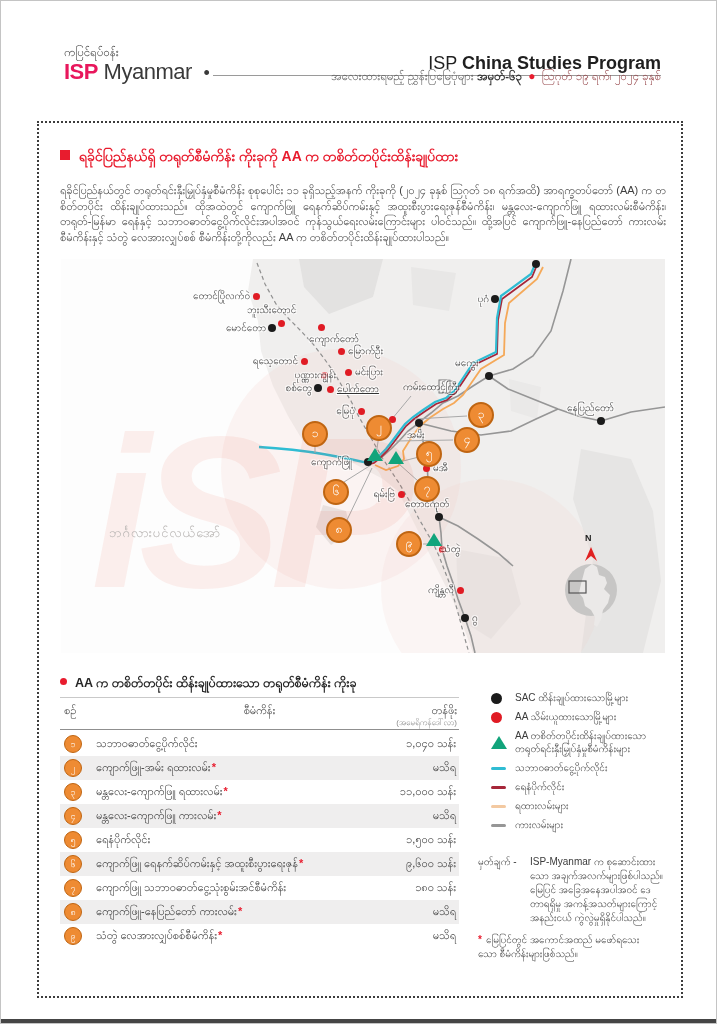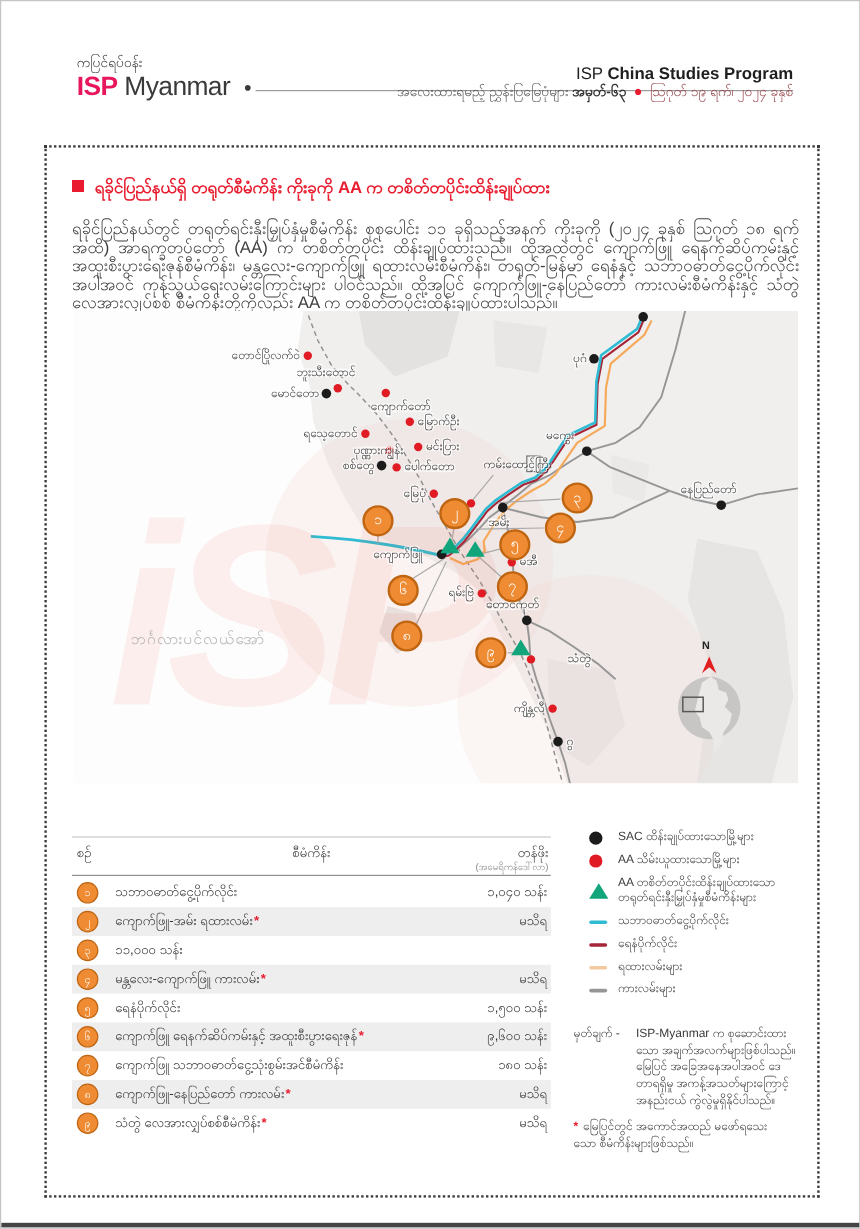--- a/index.html
+++ b/index.html
@@ -8,35 +8,35 @@
     font-family:"Liberation Sans","DejaVu Sans",sans-serif;
     border:1px solid #c4c4c4;box-sizing:border-box;overflow:hidden;
   }
   
   .header{position:absolute;left:0;top:0;width:717px;height:120px;}
   .tagline{position:absolute;left:63px;top:44px;font-size:11.5px;color:#3c3c3c;}
   .logo{position:absolute;left:63px;top:58px;font-size:22px;letter-spacing:-0.5px;color:#3a3a3a;}
   .logo .isp{color:var(--logo-pink);font-weight:bold;}
   .logo .bullet{color:#3a3a3a;font-size:18px;margin-left:6px;}
   .header-line{position:absolute;left:212px;right:57px;top:74px;height:0;border-top:1px solid #9a9a9a;}
-  .program{position:absolute;right:57px;top:52px;font-size:14px;color:#1f1f1f;}
+  .program{position:absolute;right:57px;top:52px;font-size:18px;color:#1f1f1f;}
   .program .p1{font-weight:normal;}
   .program .p2{font-weight:bold;}
   .subtitle{position:absolute;right:57px;top:68px;font-size:11.5px;color:#5a5a5a;white-space:nowrap;}
   .subtitle .num{font-weight:bold;color:#333;}
   .subtitle .reddot{color:var(--accent-red);font-size:12px;margin:0 3px;}
   .subtitle .date{color:var(--date-red);}
   
   .frame{position:absolute;left:36px;top:120px;width:646px;height:877px;
     border:2.5px dotted #3c3c3c;box-sizing:border-box;background:#fff;}
   .main-title{position:absolute;left:21px;top:24px;width:608px;
     font-size:14px;font-weight:bold;color:var(--accent-red);line-height:1.35;}
   .main-title .sq{display:inline-block;width:10px;height:10px;background:var(--accent-red);
     margin-right:9px;vertical-align:1px;}
-  .intro{position:absolute;left:21px;top:60px;width:606px;font-size:14px;line-height:15.5px;
+  .intro{position:absolute;left:21px;top:60px;width:606px;font-size:11px;line-height:15.5px;
     color:#3f3f3f;text-align:justify;}
   
   .map{position:absolute;left:22px;top:136px;width:604px;height:394px;background:#fdfdfd;
     overflow:hidden;}
   .map svg{position:absolute;left:0;top:0;}
   .watermark{position:absolute;left:30px;top:130px;font-size:215px;font-weight:bold;font-style:italic;
     color:rgba(233,85,70,0.09);letter-spacing:-12px;pointer-events:none;}
   .sea-label{position:absolute;left:48px;top:265px;font-size:13px;color:#b7b4b2;letter-spacing:1px;}
   .town-dot{position:absolute;width:7px;height:7px;border-radius:50%;margin:-3.5px 0 0 -3.5px;}
   .town-dot.sac{background:var(--dot-black);width:8px;height:8px;margin:-4px 0 0 -4px;}
@@ -192,62 +192,65 @@
         <div class="town-label" style="left: 287px; top: 85px;">မြောက်ဦး</div>
         <div class="town-dot aa" style="left: 243px; top: 102px;"></div>
         <div class="town-label" style="right: 367px; top: 95px;">ရသေ့တောင်</div>
         <div class="town-dot aa" style="left: 287px; top: 113px;"></div>
         <div class="town-label" style="left: 294px; top: 106px;">မင်းပြား</div>
         <div class="town-dot aa" style="left: 263px; top: 116px;"></div>
         <div class="town-label" style="right: 329px; top: 109px;">ပုဏ္ဏားကျွန်း</div>
         <div class="town-dot sac" style="left: 257px; top: 129px;"></div>
         <div class="town-label" style="right: 353px; top: 122px;">စစ်တွေ</div>
         <div class="town-dot aa" style="left: 269px; top: 130px;"></div>
-        <div class="town-label" style="left: 276px; top: 123px;">ပေါက်တော</div>
+        <div class="town-label" style="left: 276px; top: 123px; text-decoration: underline;">ပေါက်တော</div>
         <div class="town-dot aa" style="left: 300px; top: 152px;"></div>
         <div class="town-label" style="right: 310px; top: 145px;">မြေပုံ</div>
         <div class="town-dot aa" style="left: 331px; top: 160px;"></div>
         <div class="town-dot sac" style="left: 434px; top: 40px;"></div>
         <div class="town-label" style="right: 176px; top: 33px;">ပုဂံ</div>
         <div class="town-dot sac" style="left: 428px; top: 117px;"></div>
         <div class="town-label" style="left: 394px; top: 97px;">မကွေး</div>
         <div class="town-dot sac" style="left: 540px; top: 162px;"></div>
         <div class="town-label" style="left: 506px; top: 142px;">နေပြည်တော်</div>
         <div class="town-dot sac" style="left: 358px; top: 164px;"></div>
         <div class="town-label" style="left: 346px; top: 169px;">အမ်း</div>
         <div class="town-dot sac" style="left: 307px; top: 203px;"></div>
         <div class="town-label" style="right: 313px; top: 196px;">ကျောက်ဖြူ</div>
         <div class="town-dot aa" style="left: 365px; top: 209px;"></div>
         <div class="town-label" style="left: 372px; top: 202px;">မအီ</div>
         <div class="town-dot aa" style="left: 340px; top: 235px;"></div>
         <div class="town-label" style="right: 270px; top: 228px;">ရမ်းဗြဲ</div>
         <div class="town-dot sac" style="left: 378px; top: 258px;"></div>
         <div class="town-label" style="left: 344px; top: 238px;">တောင်ကုတ်</div>
         <div class="town-dot aa" style="left: 381px; top: 290px;"></div>
-        <div class="town-label" style="left: 412px; top: 283px;">သံတွဲ</div>
+        <div class="town-label" style="left: 380px; top: 283px;">သံတွဲ</div>
         <div class="town-dot aa" style="left: 399px; top: 331px;"></div>
         <div class="town-label" style="right: 211px; top: 324px;">ကျိန္တလီ</div>
         <div class="town-dot sac" style="left: 404px; top: 359px;"></div>
         <div class="town-label" style="left: 411px; top: 352px;">ဂွ</div>
         <div class="town-dot sac" style="left: 475px; top: 5px;"></div>
         <div class="tri" style="left: 314px; top: 200px;"></div>
         <div class="tri" style="left: 335px; top: 203px;"></div>
         <div class="tri" style="left: 373px; top: 285px;"></div>
         <div class="proj" style="left: 254px; top: 175px;">၁</div>
         <div class="proj" style="left: 318px; top: 169px;">၂</div>
         <div class="proj" style="left: 420px; top: 156px;">၃</div>
         <div class="proj" style="left: 406px; top: 181px;">၄</div>
         <div class="proj" style="left: 368px; top: 195px;">၅</div>
         <div class="proj" style="left: 275px; top: 233px;">၆</div>
         <div class="proj" style="left: 366px; top: 230px;">၇</div>
         <div class="proj" style="left: 278px; top: 271px;">၈</div>
         <div class="proj" style="left: 348px; top: 285px;">၉</div>
       </div>
   </div>
 
+  <div class="list-title">
+    <span class="dot"></span><span>AA က တစိတ်တပိုင်း ထိန်းချုပ်ထားသော တရုတ်စီမံကိန်း ကိုးခု</span>
+  </div>
   <div class="tbl-rule-top"></div>
   <div class="tbl-head">
     <span class="h-no">စဉ်</span>
     <span class="h-name">စီမံကိန်း</span>
     <span class="h-val">တန်ဖိုး</span>
     <span class="h-val-sub">(အမေရိကန်ဒေါ်လာ)</span>
   </div>
   <div class="tbl-rule-mid"></div>
   <div class="tbl">
       <div class="row">
@@ -255,20 +258,21 @@
         <span class="name">သဘာဝဓာတ်ငွေ့ပိုက်လိုင်း</span>
         <span class="val">၁,၀၄၀ သန်း</span>
       </div>
       <div class="row alt">
         <span class="ncirc">၂</span>
         <span class="name">ကျောက်ဖြူ-အမ်း ရထားလမ်း<span class="star">*</span></span>
         <span class="val">မသိရ</span>
       </div>
       <div class="row">
         <span class="ncirc">၃</span>
+        <span class="name">မန္တလေး-ကျောက်ဖြူ ရထားလမ်း<span class="star">*</span></span>
         <span class="val">၁၁,၀၀၀ သန်း</span>
       </div>
       <div class="row alt">
         <span class="ncirc">၄</span>
         <span class="name">မန္တလေး-ကျောက်ဖြူ ကားလမ်း<span class="star">*</span></span>
         <span class="val">မသိရ</span>
       </div>
       <div class="row">
         <span class="ncirc">၅</span>
         <span class="name">ရေနံပိုက်လိုင်း</span>

